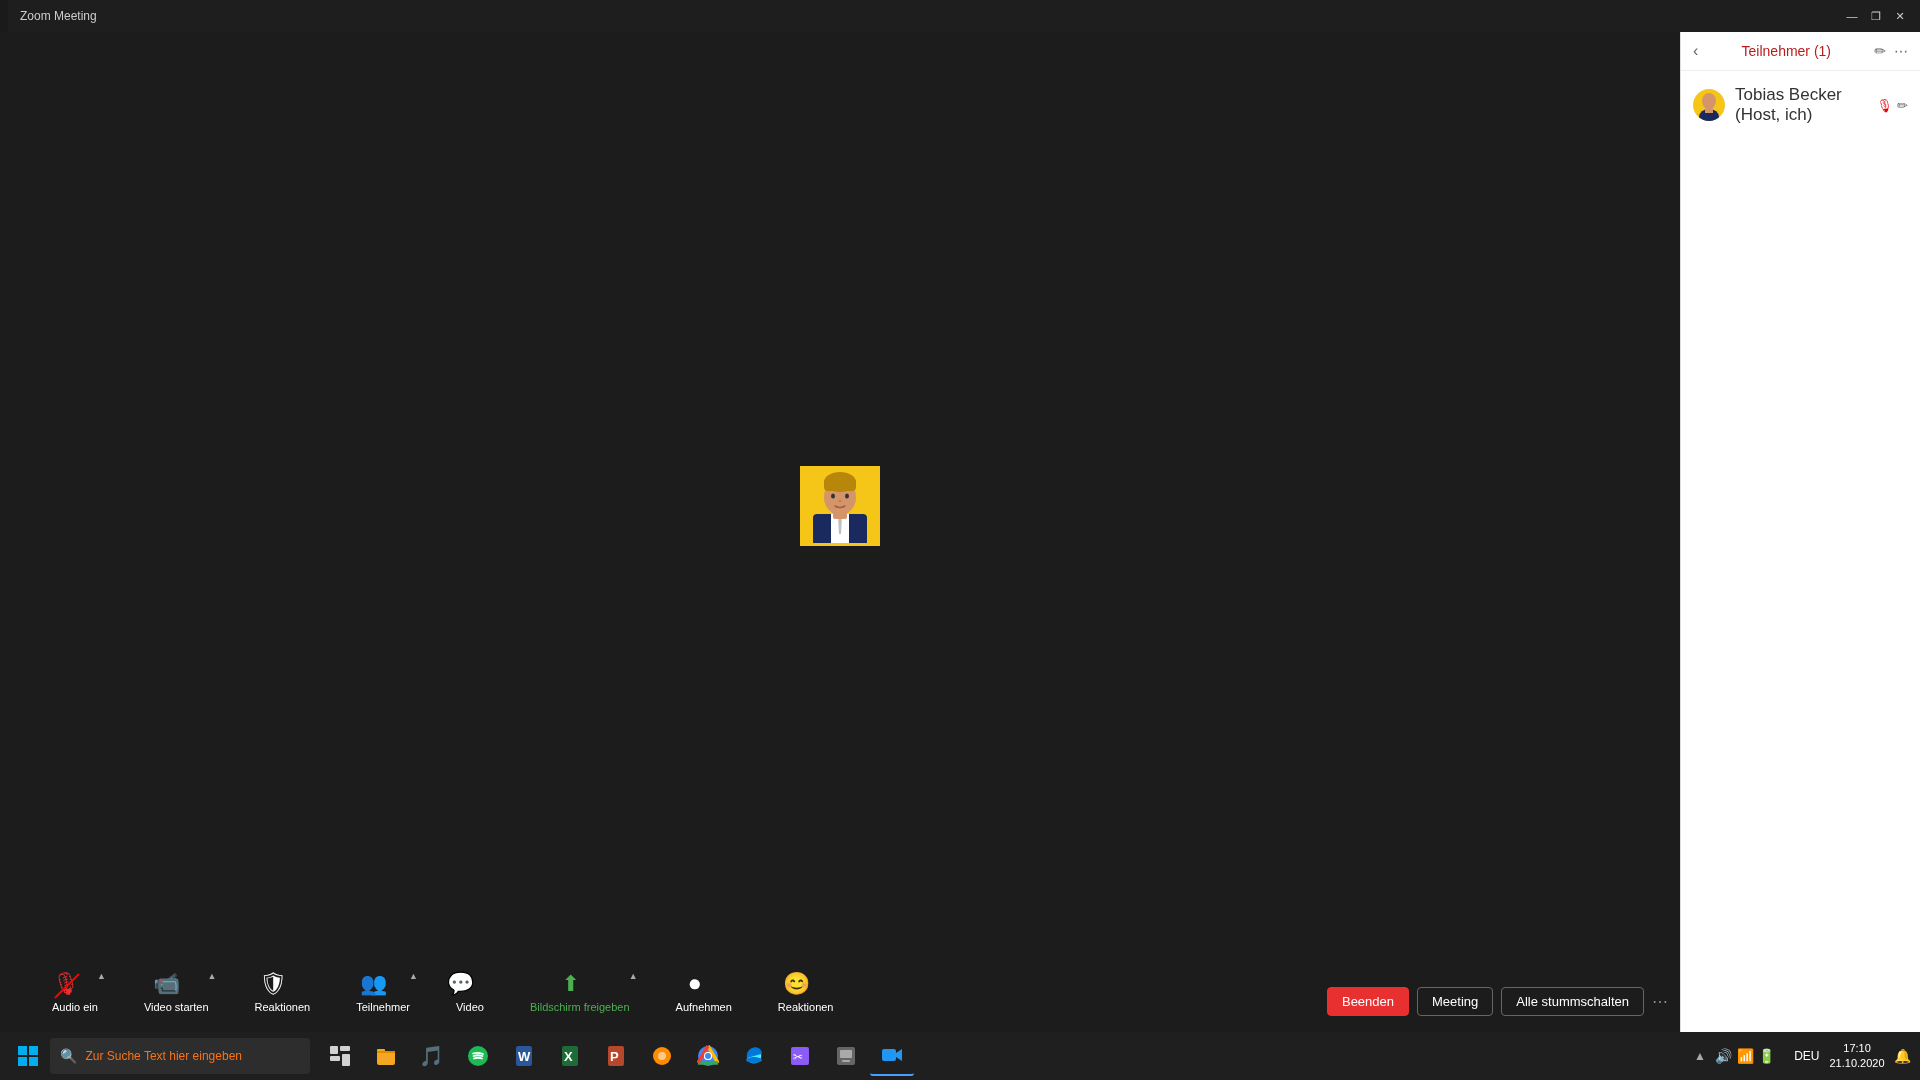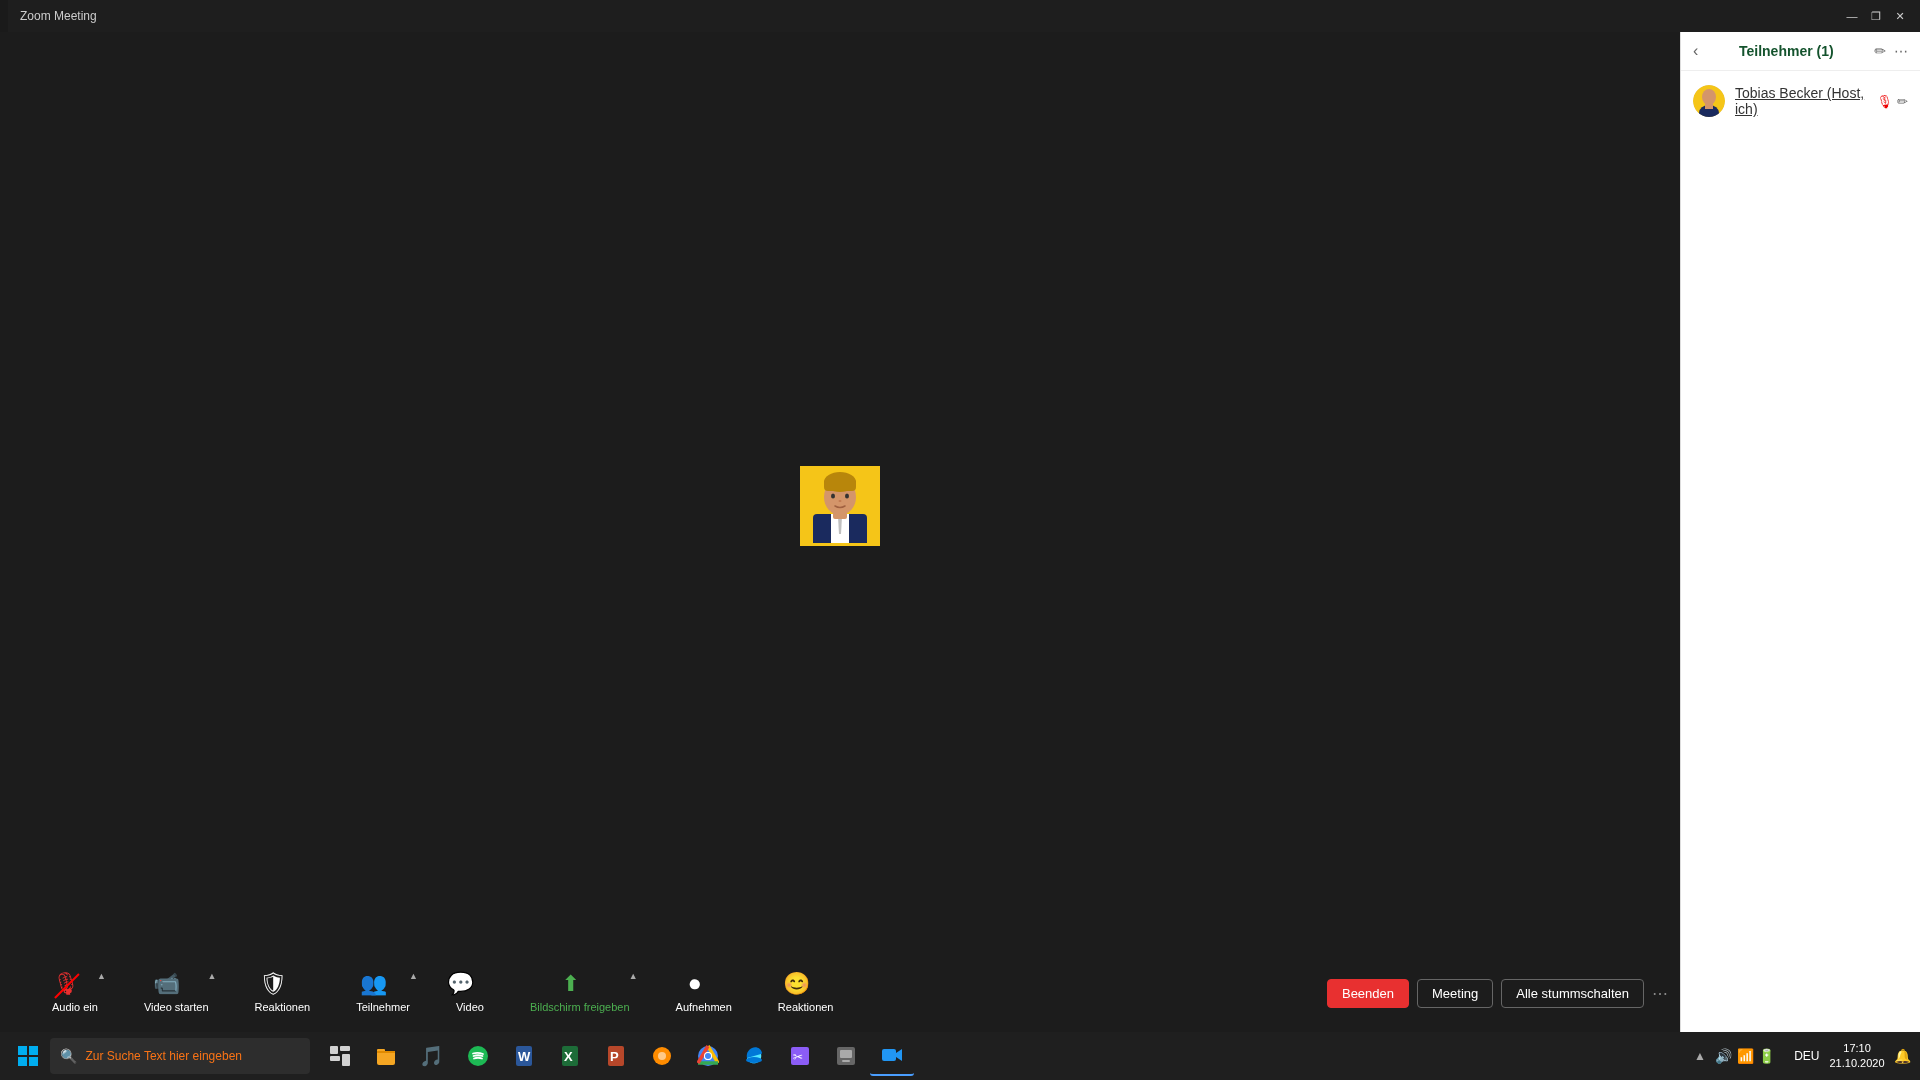--- a/index.html
+++ b/index.html
@@ -142,22 +142,22 @@
       justify-content: space-between;
       border-bottom: 1px solid #eee;
     }
     #right-panel-header .collapse-btn {
       font-size: 16px;
       color: #666;
       cursor: pointer;
     }
     #right-panel-title {
       font-size: 14px;
-      font-weight: 700;
-      color: #14532d;
+      font-weight: 400;
+      color: #b91c1c;
     }
     #right-panel-header .panel-icons {
       display: flex;
       gap: 8px;
     }
     #right-panel-header .panel-icon {
       color: #666;
       font-size: 14px;
       cursor: pointer;
     }
@@ -174,24 +174,23 @@
     }
     .participant-item .p-avatar {
       width: 32px;
       height: 32px;
       border-radius: 50%;
       background: #e0e0e0;
       overflow: hidden;
       flex-shrink: 0;
     }
     .participant-item .p-name {
-      font-size: 14px;
+      font-size: 17px;
       color: #333;
       flex: 1;
-      text-decoration: underline;
     }
     .participant-item .p-icons {
       display: flex;
       gap: 4px;
       align-items: center;
     }
     .participant-item .p-icon {
       font-size: 13px;
       color: #666;
     }
@@ -493,21 +492,21 @@
     <span class="btn-icon">⏺</span>
     <span class="btn-label">Aufnehmen</span>
   </div>
 
   <div class="toolbar-btn">
     <span class="btn-icon">😊</span>
     <span class="btn-label">Reaktionen</span>
   </div>
 </div>
 
-<div id="bottom-actions" style="right: 252px; bottom: 72px; position: absolute; display: flex; gap: 8px; align-items: center; z-index: 50;">
+<div id="bottom-actions" style="right: 252px; bottom: 64px; position: absolute; display: flex; gap: 8px; align-items: center; z-index: 50;">
   <button class="action-btn" style="background:#e83030; border-color:#e83030;">Beenden</button>
   <button class="action-btn">Meeting</button>
   <button class="action-btn">Alle stummschalten</button>
   <span style="color:#888; cursor:pointer; font-size: 16px;">⋯</span>
 </div>
 
 <div id="taskbar">
 
   <div class="taskbar-start">
     <svg width="20" height="20" viewBox="0 0 20 20">

